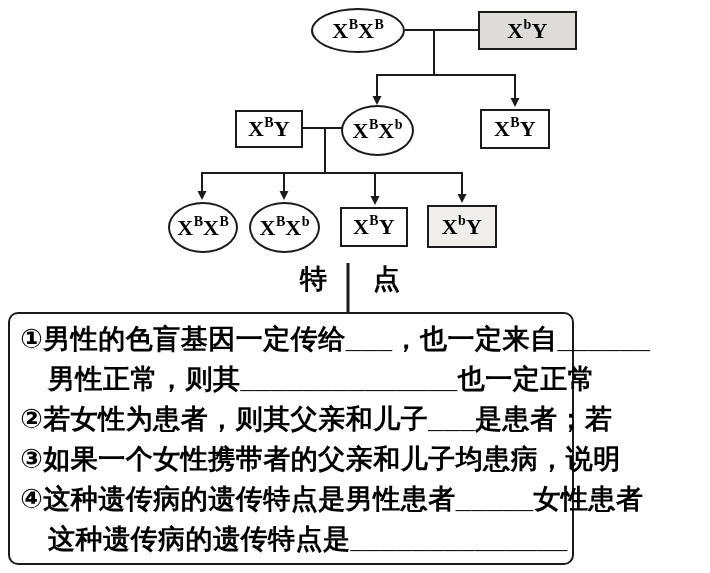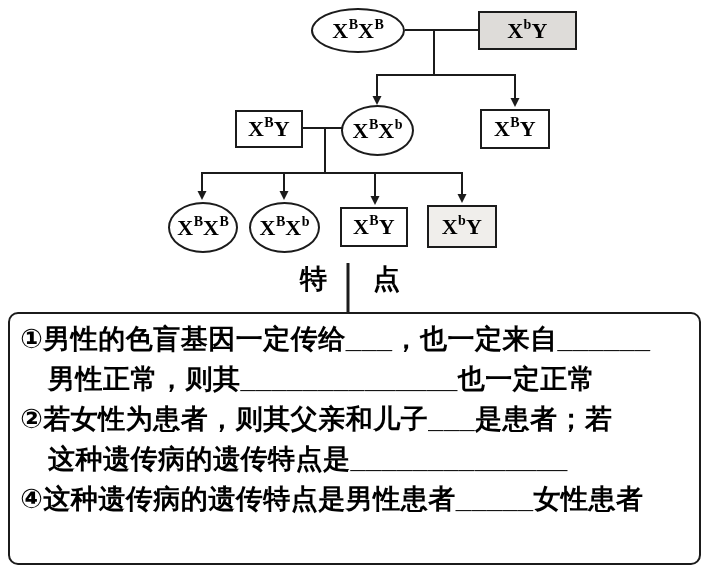--- a/index.html
+++ b/index.html
@@ -17,21 +17,21 @@
   .affected{background:#dedcd9;}
   .affected-light{background:#f0eeeb;}
   .g{font-size:22px;line-height:1;white-space:nowrap;letter-spacing:0.5px;}
   .g sup{font-size:14px;vertical-align:baseline;position:relative;top:-9px;letter-spacing:0;}
   .tedian{
     position:absolute;left:300px;top:263px;width:100px;height:32px;
     display:flex;justify-content:space-between;align-items:center;
     font-size:27px;font-weight:600;line-height:1;
   }
   .notes-box{
-    position:absolute;left:8px;top:312px;width:693px;height:253px;box-sizing:border-box;
+    position:absolute;left:8px;top:312px;width:566px;height:253px;box-sizing:border-box;
     border:2px solid #1b1b1b;border-radius:10px;padding:5px 6px 0 10px;background:#ffffff;
   }
   .nline{
     font-size:27px;line-height:40px;font-weight:600;white-space:nowrap;letter-spacing:0.5px;
   }
   .nline.indent{padding-left:28px;}
 </style>
 </head>
 <body>
 
@@ -98,17 +98,18 @@
 
   <div class="tedian">
     <span>特</span>
     <span>点</span>
   </div>
 
   <div class="notes-box">
     <div class="nline">①男性的色盲基因一定传给___，也一定来自______</div>
     <div class="nline indent">男性正常，则其______________也一定正常</div>
     <div class="nline">②若女性为患者，则其父亲和儿子___是患者；若</div>
+    <div class="nline">③如果一个女性携带者的父亲和儿子均患病，说明</div>
+    <div class="nline">④这种遗传病的遗传特点是男性患者_____女性患者</div>
     <div class="nline indent">这种遗传病的遗传特点是______________</div>
-    <div class="nline">④这种遗传病的遗传特点是男性患者_____女性患者</div>
   </div>
 
 </div>
 
 </body></html>

